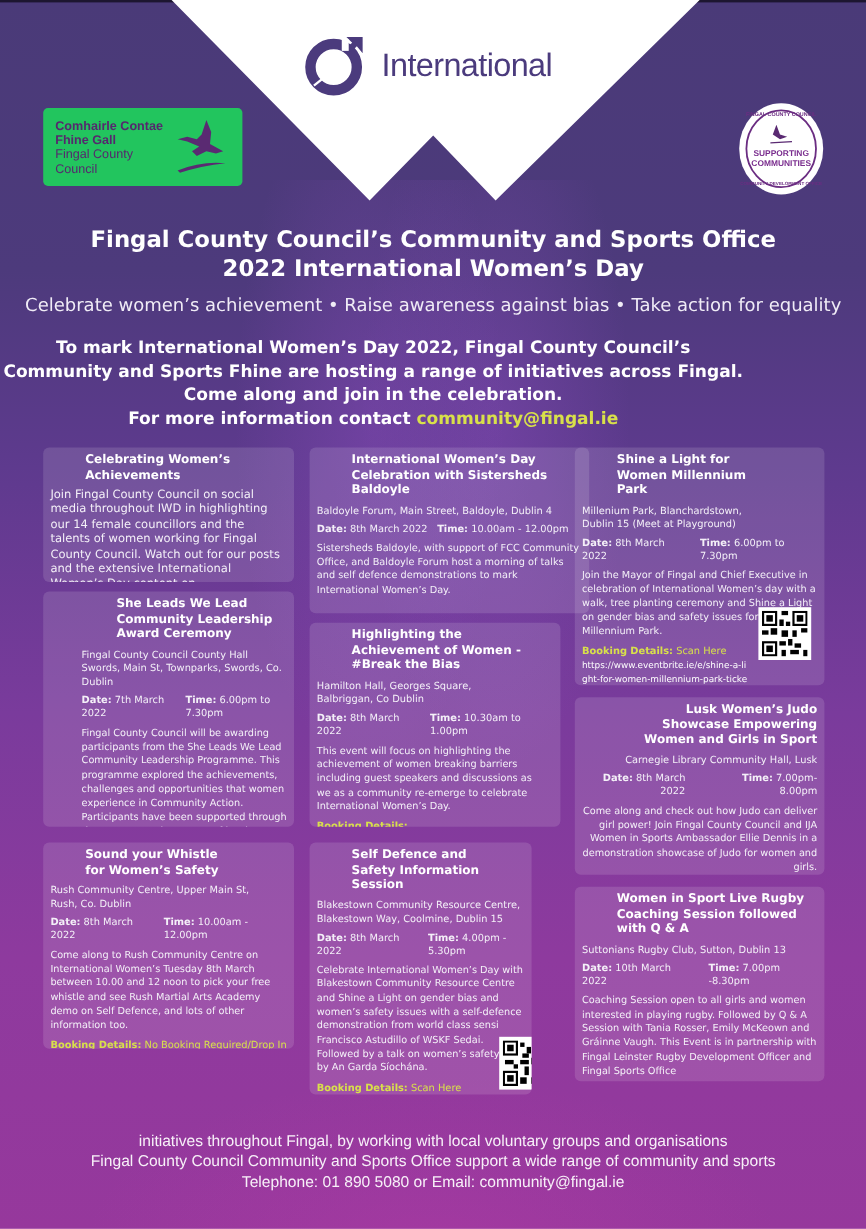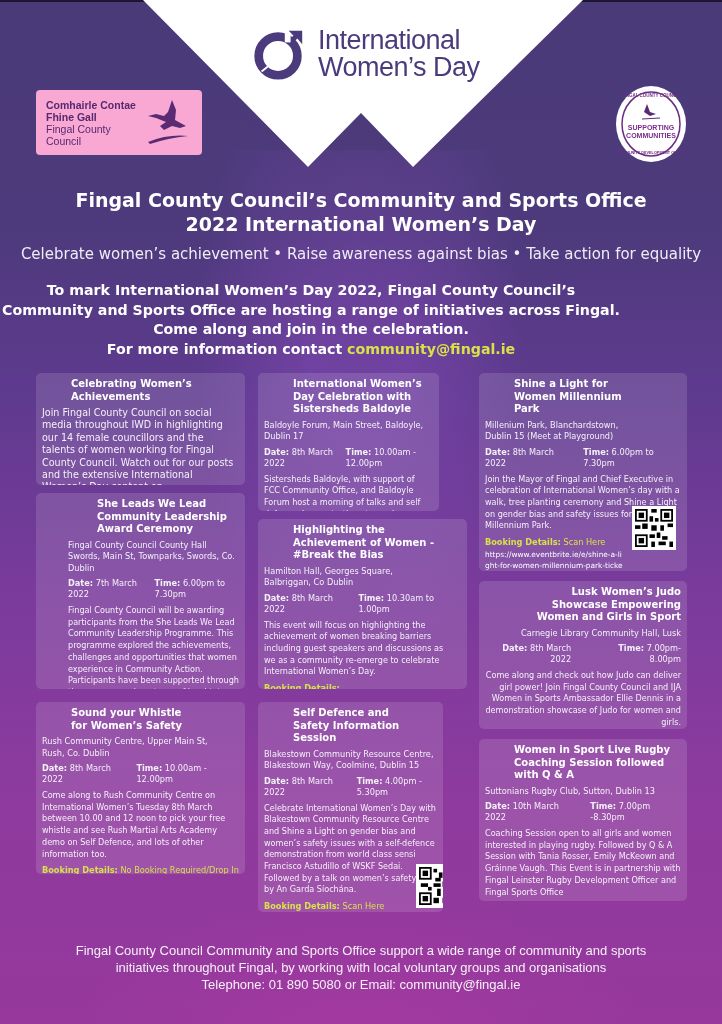--- a/index.html
+++ b/index.html
@@ -18,21 +18,21 @@
       radial-gradient(ellipse 160px 420px at 413px 200px, rgba(150,80,200,0.35), rgba(150,80,200,0) 70%),
       radial-gradient(ellipse 420px 220px at 360px 900px, rgba(190,60,170,0.35), rgba(190,60,170,0) 70%);
     pointer-events: none;
   }
   .wshape { position: absolute; left: 0; top: 0; width: 722px; height: 180px; }
   .iwd-logo { position: absolute; left: 250px; top: 22px; width: 230px; height: 64px; display: flex; align-items: center; }
   .iwd-logo svg { width: 58px; height: 58px; flex: none; }
   .iwd-text { margin-left: 10px; color: #4b3b7d; font-family: "Liberation Sans", sans-serif; font-size: 27px; line-height: 27px; letter-spacing: -0.5px; }
   .fcc-logo {
     position: absolute; left: 36px; top: 90px; width: 166px; height: 65px;
-    background: #f9a8d4; border-radius: 4px; display: flex; align-items: center; padding-left: 10px;
+    background: #22c55e; border-radius: 4px; display: flex; align-items: center; padding-left: 10px;
   }
   .fcc-text { color: #56286e; font-family: "Liberation Sans", sans-serif; font-size: 10.5px; line-height: 12px; }
   .fcc-text b { font-weight: bold; }
   .fcc-bird { position: absolute; right: 8px; top: 6px; width: 52px; height: 52px; }
   .sc-logo { position: absolute; left: 614px; top: 84px; width: 74px; height: 80px; }
   .headline { position: absolute; left: 0; top: 188px; width: 722px; text-align: center; font-weight: bold; font-size: 19px; line-height: 24px; }
   .tagline { position: absolute; left: 0; top: 244px; width: 722px; text-align: center; font-size: 15px; line-height: 20px; color: #f0ecf6; }
   .intro { position: absolute; left: 0; top: 281px; width: 622px; text-align: center; font-weight: bold; font-size: 14.2px; line-height: 19.5px; }
   .intro .link { color: #d8e04a; }
   .card {
@@ -65,21 +65,20 @@
 
 <div class="iwd-logo">
   <svg viewBox="0 0 60 60">
     <circle cx="29" cy="32" r="20" fill="none" stroke="#4b3b7d" stroke-width="9"></circle>
     <line x1="12" y1="48" x2="22" y2="40" stroke="#ffffff" stroke-width="2"></line>
     <polygon points="40,6 54,6 54,20 49,14 44,19 40,15 45,11" fill="#4b3b7d"></polygon>
     <rect x="36" y="8" width="6" height="10" fill="#ffffff"></rect>
   </svg>
   <div class="iwd-text">
     <div>International</div>
-    <div>Women’s Day</div>
   </div>
 </div>
 
 <div class="fcc-logo">
   <div class="fcc-text">
     <div><b>Comhairle Contae</b></div>
     <div><b>Fhine Gall</b></div>
     <div>Fingal County</div>
     <div>Council</div>
   </div>
@@ -102,21 +101,21 @@
 
 <div class="headline">
   <div>Fingal County Council’s Community and Sports Office</div>
   <div>2022 International Women’s Day</div>
 </div>
 
 <div class="tagline">Celebrate women’s achievement • Raise awareness against bias • Take action for equality</div>
 
 <div class="intro">
   <div>To mark International Women’s Day 2022, Fingal County Council’s</div>
-  <div>Community and Sports Office are hosting a range of initiatives across Fingal.</div>
+  <div>Community and Sports Fhine are hosting a range of initiatives across Fingal.</div>
   <div>Come along and join in the celebration.</div>
   <div><span>For more information contact </span><span class="link">community@fingal.ie</span></div>
 </div>
 
 <div class="card intro-card" style="left:36px; top:373px; width:209px; height:112px;">
   <h3>Celebrating Women’s Achievements</h3>
   <div class="desc"><span>Join Fingal County Council on social media throughout IWD in highlighting our 14 female councillors and the talents of women working for Fingal County Council. Watch out for our posts and the extensive International Women’s Day content on </span></div>
 </div>
 
 <div class="card" style="left:36px; top:493px; width:209px; height:196px;padding-left:32px;">
@@ -134,23 +133,23 @@
   <h3 style="width:120px">Sound your Whistle for Women’s Safety</h3>
   <div class="venue" style="width:170px">Rush Community Centre, Upper Main St, Rush, Co. Dublin</div>
   <div class="dt">
       <span><b>Date:</b> <span>8th March 2022</span></span>
       <span class="time" style="margin-left:8px"><b>Time:</b> <span>10.00am - 12.00pm</span></span>
     </div>
   <div class="desc">Come along to Rush Community Centre on International Women’s Tuesday 8th March between 10.00 and 12 noon to pick your free whistle and see Rush Martial Arts Academy demo on Self Defence, and lots of other information too.</div>
   <div class="booking"><b>Booking Details:</b> <span>No Booking Required/Drop In</span></div>
 </div>
 
-<div class="card" style="left:258px; top:373px; width:181px; height:138px;">
+<div class="card" style="left:258px; top:373px; width:233px; height:138px;">
   <h3>International Women’s Day Celebration with Sistersheds Baldoyle</h3>
-  <div class="venue">Baldoyle Forum, Main Street, Baldoyle, Dublin 17</div>
+  <div class="venue">Baldoyle Forum, Main Street, Baldoyle, Dublin 4</div>
   <div class="dt">
       <span><b>Date:</b> <span>8th March 2022</span></span>
       <span class="time" style="margin-left:8px"><b>Time:</b> <span>10.00am - 12.00pm</span></span>
     </div>
   <div class="desc">Sistersheds Baldoyle, with support of FCC Community Office, and Baldoyle Forum host a morning of talks and self defence demonstrations to mark International Women’s Day.</div>
 
 </div>
 
 <div class="card" style="left:258px; top:519px; width:209px; height:170px;">
   <h3 style="width:165px">Highlighting the Achievement of Women - #Break the Bias</h3>
@@ -256,16 +255,16 @@
   <div class="venue">Suttonians Rugby Club, Sutton, Dublin 13</div>
   <div class="dt">
       <span><b>Date:</b> <span>10th March 2022</span></span>
       <span class="time" style="margin-left:14px"><b>Time:</b> <span>7.00pm -8.30pm</span></span>
     </div>
   <div class="desc">Coaching Session open to all girls and women interested in playing rugby. Followed by Q &amp; A Session with Tania Rosser, Emily McKeown and Gráinne Vaugh. This Event is in partnership with Fingal Leinster Rugby Development Officer and Fingal Sports Office</div>
 
 </div>
 
 <div class="footer">
+  <div>initiatives throughout Fingal, by working with local voluntary groups and organisations</div>
   <div>Fingal County Council Community and Sports Office support a wide range of community and sports</div>
-  <div>initiatives throughout Fingal, by working with local voluntary groups and organisations</div>
   <div>Telephone: 01 890 5080 or Email: community@fingal.ie</div>
 </div>
 
 </body></html>

